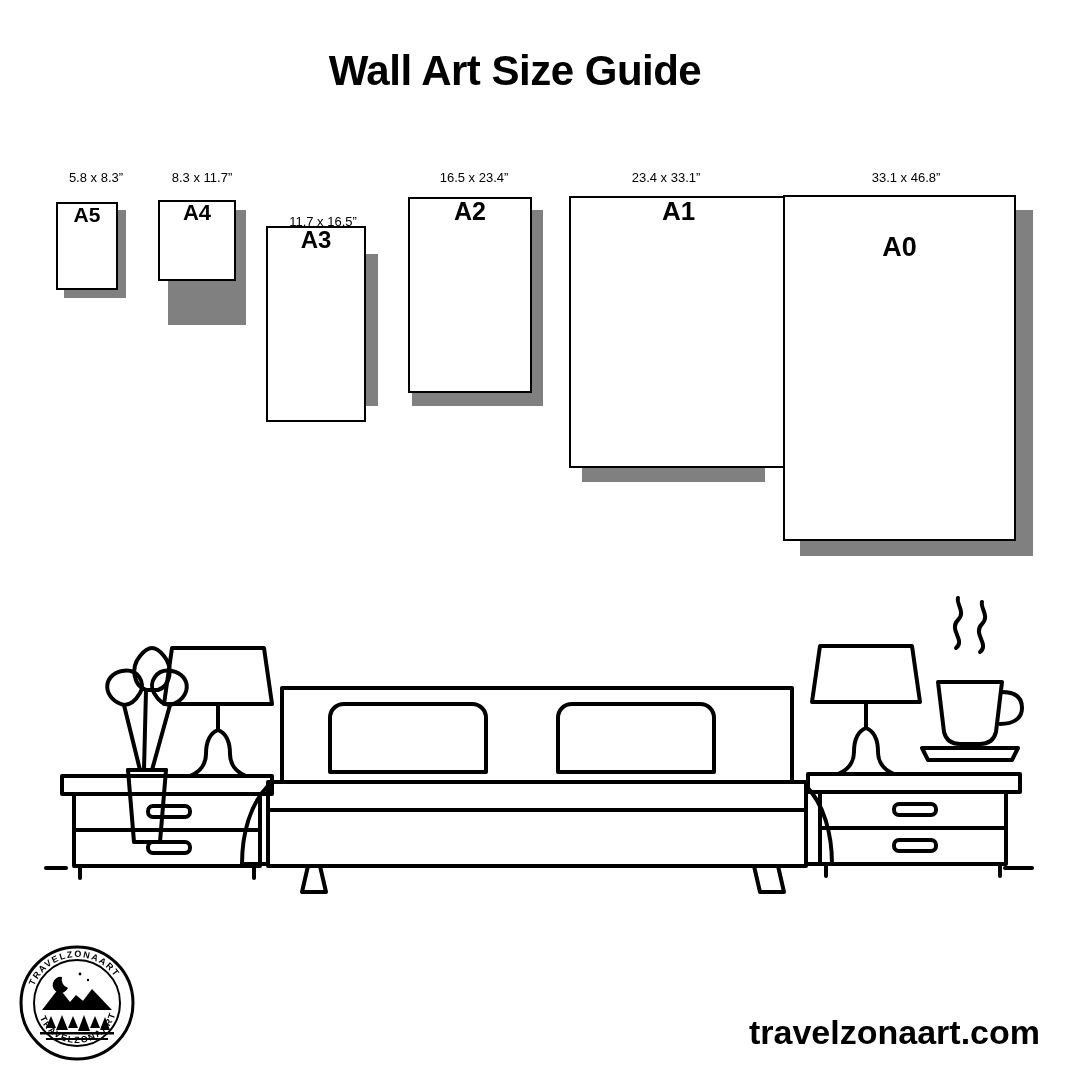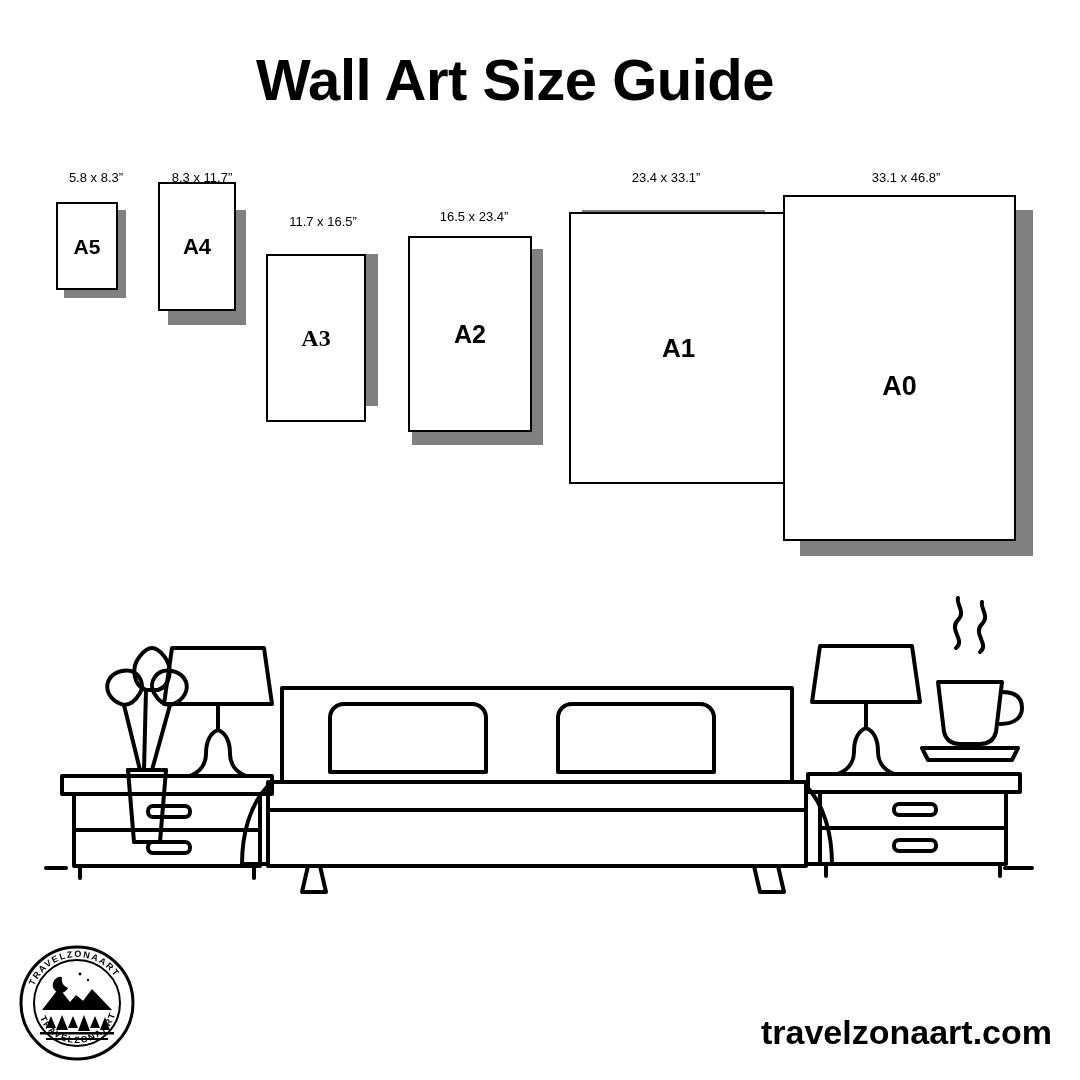--- a/index.html
+++ b/index.html
@@ -20,21 +20,21 @@
     inset: 0;
   }
 
   
   .title {
     position: absolute;
     top: 48px;
     left: 0;
     width: 1030px;
     text-align: center;
-    font-size: 58px;
+    font-size: 42px;
     font-weight: bold;
     letter-spacing: -0.5px;
     line-height: 1.1;
   }
 
   
   .frames {
     position: absolute;
     top: 170px;
     left: 0;
@@ -57,21 +57,21 @@
   .frame-shadow {
     position: absolute;
     background: #808080;
   }
   .frame-box {
     position: absolute;
     background: #ffffff;
     border: 2.5px solid #000000;
     box-sizing: border-box;
     display: flex;
-    align-items: center;
+    align-items: flex-start;
     justify-content: center;
   }
   .frame-name {
     font-size: 22px;
     font-weight: bold;
     line-height: 1;
   }
 
   
   .f-a5 .frame-name { font-size: 21px; }
@@ -93,21 +93,21 @@
   
   .logo {
     position: absolute;
     left: 18px;
     bottom: 18px;
     width: 118px;
     height: 118px;
   }
   .website {
     position: absolute;
-    right: 28px;
+    right: 40px;
     bottom: 28px;
     font-size: 34px;
     font-weight: bold;
     letter-spacing: 0px;
   }
 </style>
 </head>
 <body>
 
 <div class="page">
@@ -120,45 +120,45 @@
       <div class="dim-label">5.8 x 8.3”</div>
       <div class="frame-shadow" style="left:12px; top:40px; width:62px; height:88px;"></div>
       <div class="frame-box" style="left:4px; top:32px; width:62px; height:88px;">
         <span class="frame-name">A5</span>
       </div>
     </div>
 
     <div class="frame-group f-a4" style="left:150px; top:0px; width:104px; height:160px;">
       <div class="dim-label">8.3 x 11.7”</div>
       <div class="frame-shadow" style="left:18px; top:40px; width:78px; height:115px;"></div>
-      <div class="frame-box" style="left:8px; top:12px; width:78px; height:129px;">
+      <div class="frame-box" style="left:8px; top:30px; width:78px; height:81px;">
         <span class="frame-name">A4</span>
       </div>
     </div>
 
     <div class="frame-group f-a3" style="left:258px; top:0px; width:130px; height:220px;margin-top:44px;">
       <div class="dim-label">11.7 x 16.5”</div>
       <div class="frame-shadow" style="left:20px; top:40px; width:100px; height:152px;"></div>
-      <div class="frame-box" style="left:8px; top:40px; width:100px; height:168px;font-family:Liberation Serif, serif;">
+      <div class="frame-box" style="left:8px; top:12px; width:100px; height:196px;">
         <span class="frame-name">A3</span>
       </div>
     </div>
 
-    <div class="frame-group f-a2" style="left:390px; top:0px; width:168px; height:270px;margin-top:39px;">
+    <div class="frame-group f-a2" style="left:390px; top:0px; width:168px; height:270px;">
       <div class="dim-label">16.5 x 23.4”</div>
       <div class="frame-shadow" style="left:22px; top:40px; width:131px; height:196px;"></div>
       <div class="frame-box" style="left:18px; top:27px; width:124px; height:196px;">
         <span class="frame-name">A2</span>
       </div>
     </div>
 
     <div class="frame-group f-a1" style="left:560px; top:0px; width:212px; height:340px;">
       <div class="dim-label">23.4 x 33.1”</div>
       <div class="frame-shadow" style="left:22px; top:40px; width:183px; height:272px;"></div>
-      <div class="frame-box" style="left:9px; top:42px; width:219px; height:272px;">
+      <div class="frame-box" style="left:9px; top:26px; width:219px; height:272px;">
         <span class="frame-name">A1</span>
       </div>
     </div>
 
     <div class="frame-group f-a0" style="left:775px; top:0px; width:262px; height:430px;">
       <div class="dim-label">33.1 x 46.8”</div>
       <div class="frame-shadow" style="left:25px; top:40px; width:233px; height:346px;"></div>
       <div class="frame-box" style="left:8px; top:25px; width:233px; height:346px;">
         <span class="frame-name">A0</span>
       </div>

